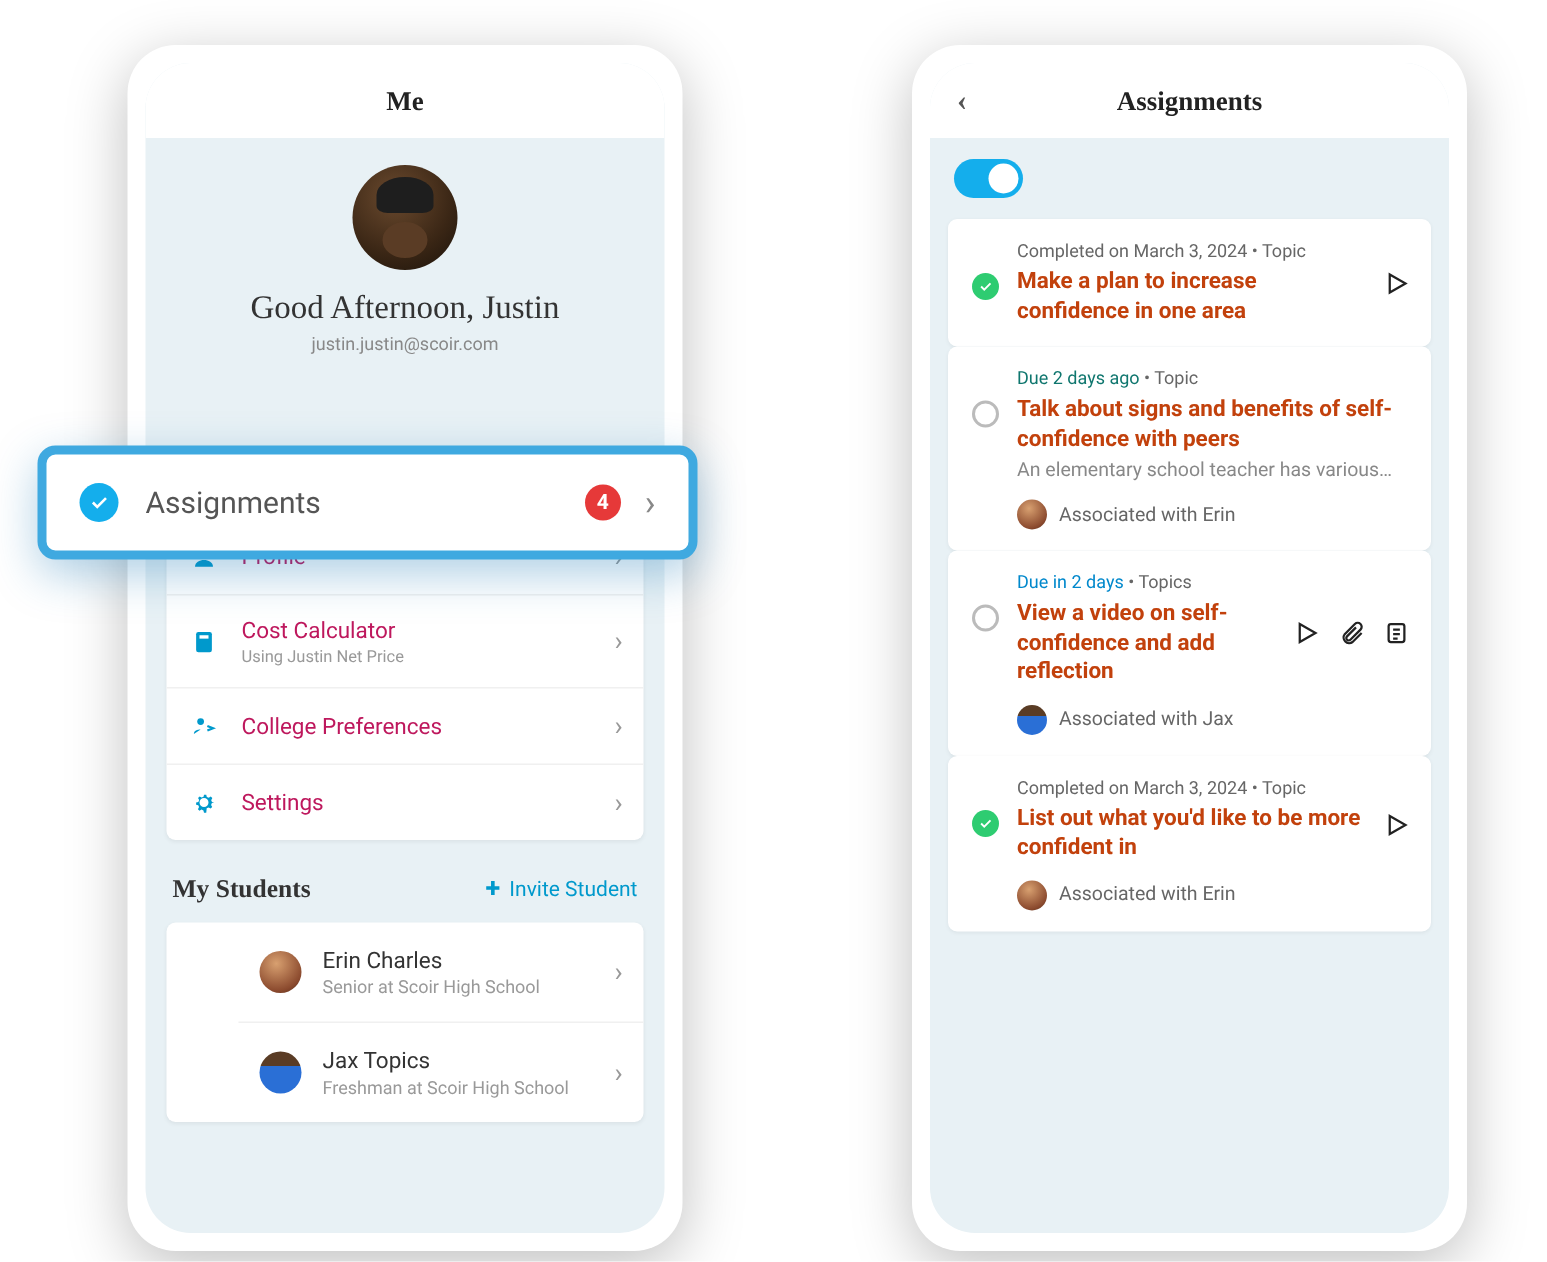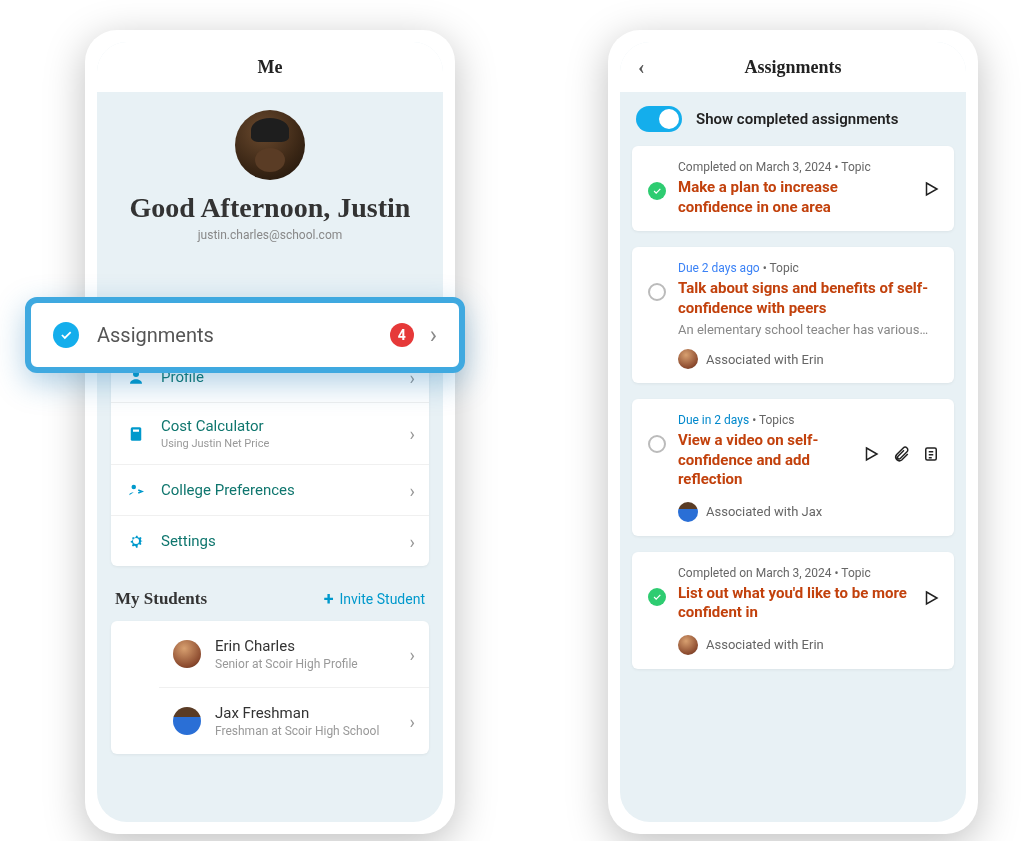--- a/index.html
+++ b/index.html
@@ -56,22 +56,22 @@
   .avatar-lg::before{
     content:""; position:absolute; top:8px; left:16px; width:38px; height:24px;
     background:#1e1e1e; border-radius:50% 50% 20% 20%;
   }
   .avatar-lg::after{
     content:""; position:absolute; bottom:8px; left:20px; width:30px; height:24px;
     background:#5a3c25; border-radius:50%;
   }
   .greeting {
     font-family: Georgia, "Times New Roman", serif;
-    font-size: 28px;
-    font-weight: bold;
+    font-size: 22px;
+    font-weight: normal;
     color: #333;
   }
   .email {
     font-size: 12px;
     color: #888;
     margin-top: 4px;
     margin-bottom: 18px;
   }
 
   .menu-list {
@@ -90,21 +90,21 @@
   }
   .menu-row:last-child { border-bottom: none; }
   .menu-icon {
     width: 22px; height: 22px;
     display: inline-flex; align-items: center; justify-content: center;
     margin-right: 14px;
     color: #0099cc;
   }
   .menu-icon svg { width: 18px; height: 18px; }
   .menu-text { flex: 1; }
-  .menu-label { font-size: 15px; color: #0f766e; }
+  .menu-label { font-size: 15px; color: #be185d; }
   .menu-sub { font-size: 11px; color: #999; margin-top: 2px; }
   .chevron { color: #999; font-size: 18px; }
 
   
   .assign-overlay {
     position: absolute;
     left: -60px;
     width: 440px;
     top: 267px;
     background: #fff;
@@ -171,38 +171,38 @@
   }
   .toggle::after{
     content:""; position:absolute; right:3px; top:3px; width:20px; height:20px;
     border-radius:50%; background:#fff;
   }
   .toggle-label { font-size:15px; font-weight:600; color:#222; }
 
   .cards { padding: 0 12px; }
   .card {
     background:#fff; border-radius:6px; padding:14px 14px 14px 14px;
-    margin-bottom:16px; box-shadow:0 1px 3px rgba(0,0,0,0.06);
+    box-shadow:0 1px 3px rgba(0,0,0,0.06);
     display:flex; position:relative;
   }
   .card-status {
     width:22px; display:flex; align-items:flex-start; justify-content:center;
     padding-top:22px; margin-right:10px; flex-shrink:0;
   }
   .status-done {
     width:18px; height:18px; border-radius:50%; background:#2ecc71;
     display:inline-flex; align-items:center; justify-content:center;
   }
   .status-done svg { width:10px; height:10px; stroke:#fff; stroke-width:3; fill:none; }
   .status-open {
     width:18px; height:18px; border-radius:50%; border:2px solid #bbb;
   }
   .card-body { flex:1; min-width:0; }
   .card-meta { font-size:12px; color:#666; margin-bottom:4px; }
-  .card-meta .due-past { color:#3b82f6; }
+  .card-meta .due-past { color:#0f766e; }
   .card-meta .due-future { color:#0088cc; }
   .card-title { font-size:15px; font-weight:700; color:#c2410c; line-height:1.3; }
   .card-desc {
     font-size:13px; color:#888; margin-top:4px;
     white-space:nowrap; overflow:hidden; text-overflow:ellipsis;
   }
   .card-assoc {
     display:flex; align-items:center; margin-top:12px;
     font-size:13px; color:#666;
   }
@@ -225,21 +225,21 @@
 
 <div class="phone" id="phone-left">
   <div class="phone-inner">
     <div class="header-bar">
       <span>Me</span>
     </div>
 
     <div class="profile-section">
       <div class="avatar-lg"></div>
       <div class="greeting">Good Afternoon, Justin</div>
-      <div class="email">justin.charles@school.com</div>
+      <div class="email">justin.justin@scoir.com</div>
     </div>
 
     <div class="spacer-after-overlay"></div>
 
     <div class="menu-list">
       <div class="menu-row">
         <span class="menu-icon">
           <svg viewBox="0 0 24 24" fill="currentColor">
               <circle cx="12" cy="8" r="4"></circle>
               <path d="M4 21c0-4 4-6 8-6s8 2 8 6"></path>
@@ -295,28 +295,28 @@
         <span class="plus">+</span>
         <span>Invite Student</span>
       </span>
     </div>
 
     <div class="student-list">
       <div class="student-row">
         <div class="avatar-sm av-erin"></div>
         <div class="menu-text">
           <div class="student-name">Erin Charles</div>
-          <div class="student-sub">Senior at Scoir High Profile</div>
+          <div class="student-sub">Senior at Scoir High School</div>
         </div>
         <span class="chevron">›</span>
       </div>
       <div class="student-row">
         <div class="avatar-sm av-jax"></div>
         <div class="menu-text">
-          <div class="student-name">Jax Freshman</div>
+          <div class="student-name">Jax Topics</div>
           <div class="student-sub">Freshman at Scoir High School</div>
         </div>
         <span class="chevron">›</span>
       </div>
     </div>
   </div>
 
   <div class="assign-overlay">
     <span class="assign-check">
       <svg viewBox="0 0 24 24">
@@ -331,21 +331,20 @@
 
 <div class="phone" id="phone-right">
   <div class="phone-inner">
     <div class="header-bar">
       <span class="back">‹</span>
       <span>Assignments</span>
     </div>
 
     <div class="toggle-bar">
       <div class="toggle"></div>
-      <div class="toggle-label">Show completed assignments</div>
     </div>
 
     <div class="cards" id="cards-container">
         <div class="card">
           <div class="card-status">
             <span class="status-done">
               <svg viewBox="0 0 24 24">
                 <path d="M5 12l5 5L20 7"></path>
               </svg>
             </span>

